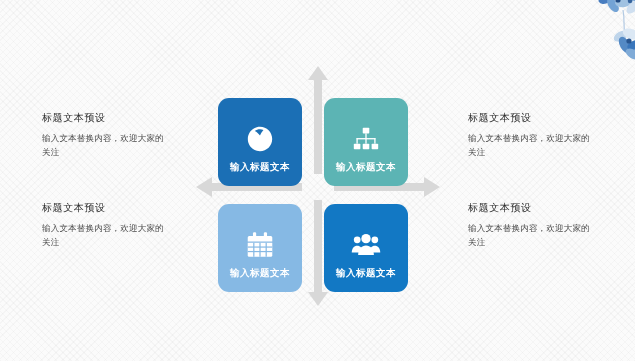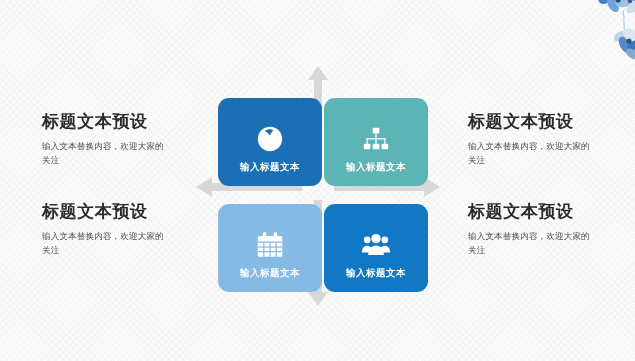--- a/index.html
+++ b/index.html
@@ -47,21 +47,21 @@
   .axis-arrows {
     position: absolute;
     left: 0;
     top: 0;
     width: 244px;
     height: 240px;
   }
 
   .card {
     position: absolute;
-    width: 104px;
+    width: 84px;
     height: 88px;
     border-radius: 11px;
     display: flex;
     flex-direction: column;
     align-items: center;
     justify-content: center;
     box-sizing: border-box;
     padding-top: 12px;
   }
   .card-tl { left: 22px;  top: 32px; }
@@ -91,22 +91,22 @@
   .textblock {
     position: absolute;
     width: 124px;
   }
   .tb-tl { left: 42px;  top: 112px; }
   .tb-bl { left: 42px;  top: 202px; }
   .tb-tr { left: 468px; top: 112px; }
   .tb-br { left: 468px; top: 202px; }
 
   .tb-title {
-    font-size: 17px;
-    font-weight: bold;
+    font-size: 10px;
+    font-weight: normal;
     color: #2b2b2b;
     line-height: 1.2;
     margin: 0 0 7px 0;
     letter-spacing: 0.6px;
     font-family: "Liberation Serif", "DejaVu Serif", serif;
   }
   .tb-body {
     font-size: 8.5px;
     color: #4a4a4a;
     line-height: 1.65;

